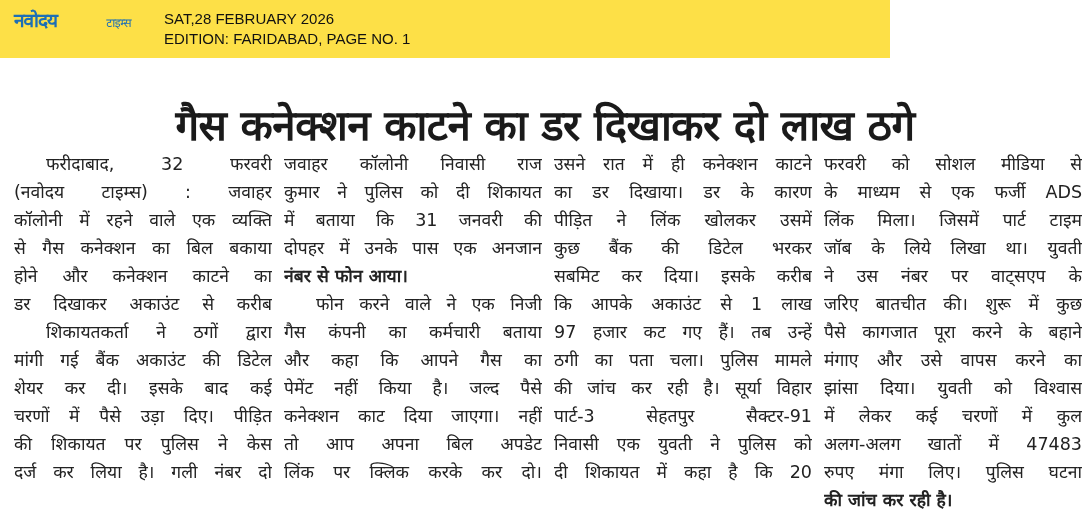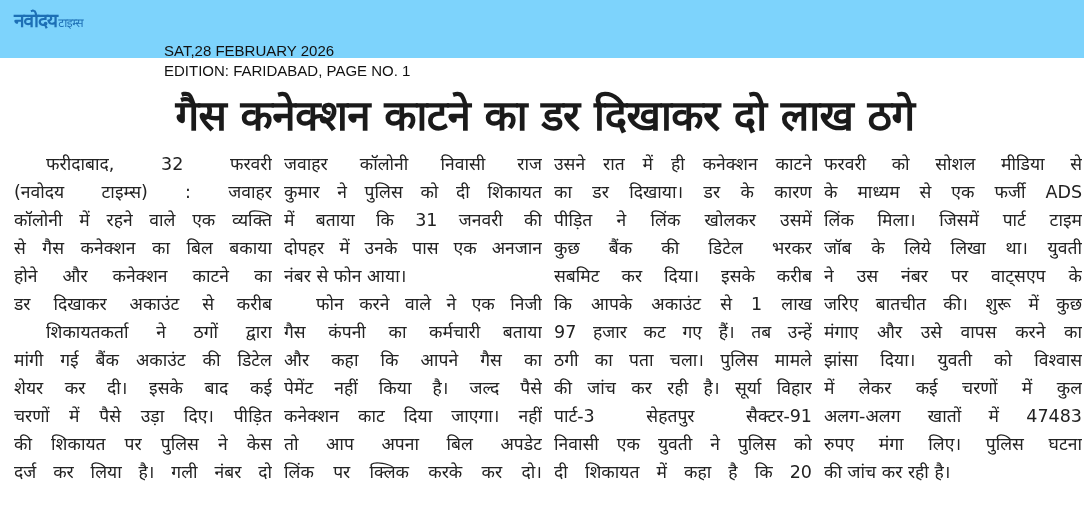--- a/index.html
+++ b/index.html
@@ -1,63 +1,63 @@
 <!DOCTYPE html>
 <html><head>
   <meta charset="utf-8">
   <style>
     * { margin: 0; padding: 0; box-sizing: border-box; }
     html, body { width: 1090px; height: 523px; overflow: hidden; background: #ffffff; }
     body { font-family: "DejaVu Sans", sans-serif; color: #1a1a1a; position: relative; }
 
     .header {
-      position: absolute; left: 0; top: 0; width: 1084px; height: 58px;
-      background: #7dd3fc;
+      position: absolute; left: 0; top: 0; width: 890px; height: 58px;
+      background: #fde047;
     }
     .logo {
       position: absolute; left: 14px; top: 8px; height: 24px;
       display: flex; align-items: baseline; gap: 1px;
       color: #1d6fb5;
     }
     .logo-main {
       font-family: "DejaVu Sans", sans-serif; font-weight: bold;
       font-size: 19px; letter-spacing: -1px; line-height: 24px;
     }
     .logo-sub {
       font-family: "DejaVu Sans", sans-serif;
-      font-size: 12px; line-height: 24px; letter-spacing: -0.5px;
+      font-size: 12px; line-height: 24px; letter-spacing: -0.5px; padding-left: 48px;
     }
     .edition-info {
       position: absolute; left: 164px; top: 9px;
       font-family: "Liberation Sans", sans-serif;
-      font-size: 15px; line-height: 20px; color: #111111; margin-top: 32px;
+      font-size: 15px; line-height: 20px; color: #111111;
     }
     .edition-info div { white-space: nowrap; }
 
     .headline {
-      position: absolute; left: 0; top: 88px; width: 1090px;
+      position: absolute; left: 0; top: 98px; width: 1090px;
       text-align: center;
       font-family: "DejaVu Sans", sans-serif; font-weight: bold;
       font-size: 42px; line-height: 56px; color: #1a1a1a;
       letter-spacing: -0.5px; white-space: nowrap;
     }
 
     .columns {
       position: absolute; left: 14px; top: 150px; width: 1066px; height: 373px;
       display: grid; grid-template-columns: 258px 258px 258px 258px;
       column-gap: 12px;
     }
     .col {
       font-family: "DejaVu Sans", sans-serif;
       font-size: 17.5px; line-height: 28px; color: #222222;
       text-align: justify; text-align-last: justify;
       overflow: hidden;
     }
     .col .line { display: block; white-space: nowrap; text-align-last: justify; text-align: justify; }
-    .col .line.last { text-align-last: left; }
+    .col .line.last { text-align-last: left; font-weight: bold; }
     .col .line.indent { padding-left: 32px; }
   </style>
 </head>
 <body>
 
 <div class="header">
   <div class="logo">
     <span class="logo-main">नवोदय</span>
     <span class="logo-sub">टाइम्स</span>
   </div>
@@ -115,20 +115,21 @@
     <span class="line">दी शिकायत में कहा है कि 20</span>
   </div>
 
   <div class="col">
     <span class="line">फरवरी को सोशल मीडिया से</span>
     <span class="line">के माध्यम से एक फर्जी ADS</span>
     <span class="line">लिंक मिला। जिसमें पार्ट टाइम</span>
     <span class="line">जॉब के लिये लिखा था। युवती</span>
     <span class="line">ने उस नंबर पर वाट्सएप के</span>
     <span class="line">जरिए बातचीत की। शुरू में कुछ</span>
+    <span class="line">पैसे कागजात पूरा करने के बहाने</span>
     <span class="line">मंगाए और उसे वापस करने का</span>
     <span class="line">झांसा  दिया। युवती को विश्वास</span>
     <span class="line">में लेकर कई चरणों में कुल</span>
     <span class="line">अलग-अलग खातों में 47483</span>
     <span class="line">रुपए मंगा लिए। पुलिस घटना</span>
     <span class="line last">की जांच कर रही है।</span>
   </div>
 </div>
 
 </body></html>

